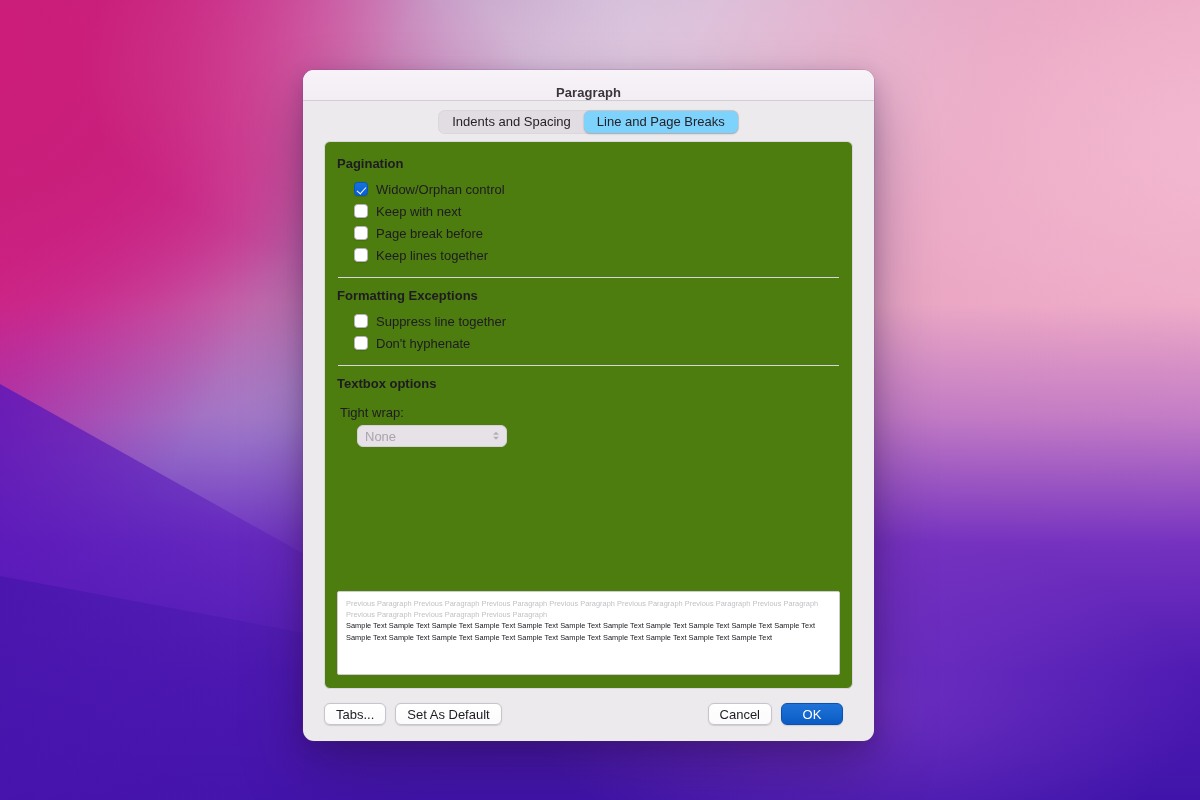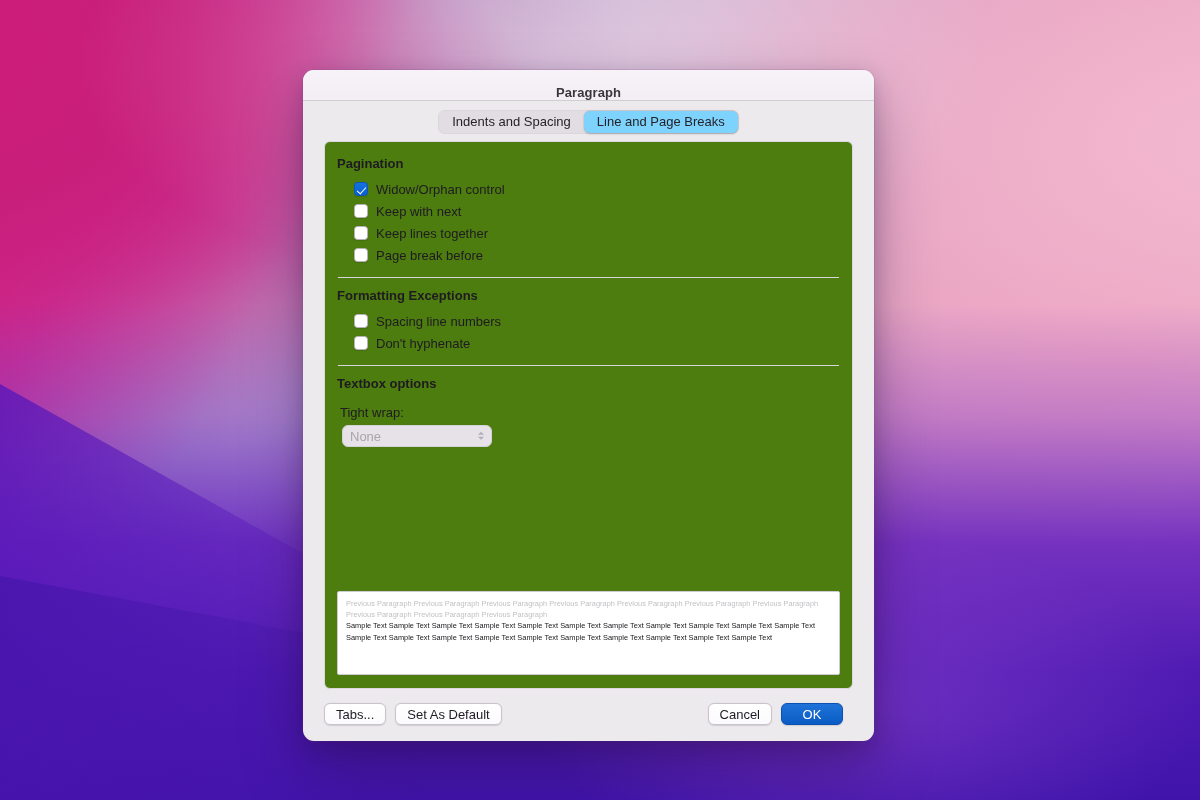--- a/index.html
+++ b/index.html
@@ -186,21 +186,21 @@
 
   .field-label {
     font-size: 13px;
     color: #1e1b22;
     margin: 7px 0 5px 3px;
   }
 
   .popup {
     width: 150px;
     height: 22px;
-    margin-left: 5px;
+    margin-left: 20px;
     background: #e6e2e7;
     border-radius: 6px;
     border: 0.5px solid #d6d0d8;
     display: flex;
     align-items: center;
     padding: 0 7px;
     position: relative;
   }
   .popup .value {
     font-size: 13px;
@@ -309,34 +309,34 @@
         <div class="checkrow">
           <span class="cbox checked"></span>
           <span class="label">Widow/Orphan control</span>
         </div>
         <div class="checkrow">
           <span class="cbox"></span>
           <span class="label">Keep with next</span>
         </div>
         <div class="checkrow">
           <span class="cbox"></span>
+          <span class="label">Page break before</span>
+        </div>
+        <div class="checkrow">
+          <span class="cbox"></span>
           <span class="label">Keep lines together</span>
         </div>
-        <div class="checkrow">
-          <span class="cbox"></span>
-          <span class="label">Page break before</span>
-        </div>
 
         <div class="divider"></div>
 
         <div class="section-title">Formatting Exceptions</div>
 
         <div class="checkrow">
           <span class="cbox"></span>
-          <span class="label">Spacing line numbers</span>
+          <span class="label">Suppress line together</span>
         </div>
         <div class="checkrow">
           <span class="cbox"></span>
           <span class="label">Don't hyphenate</span>
         </div>
 
         <div class="divider"></div>
 
         <div class="section-title">Textbox options</div>
 

